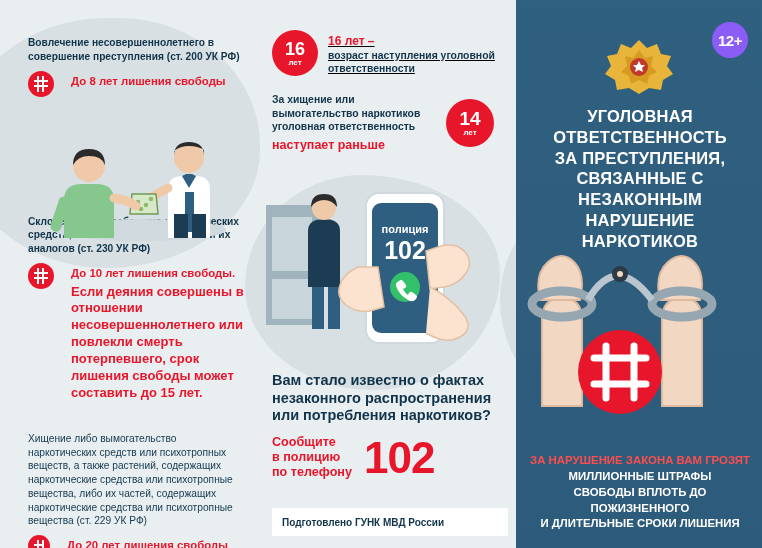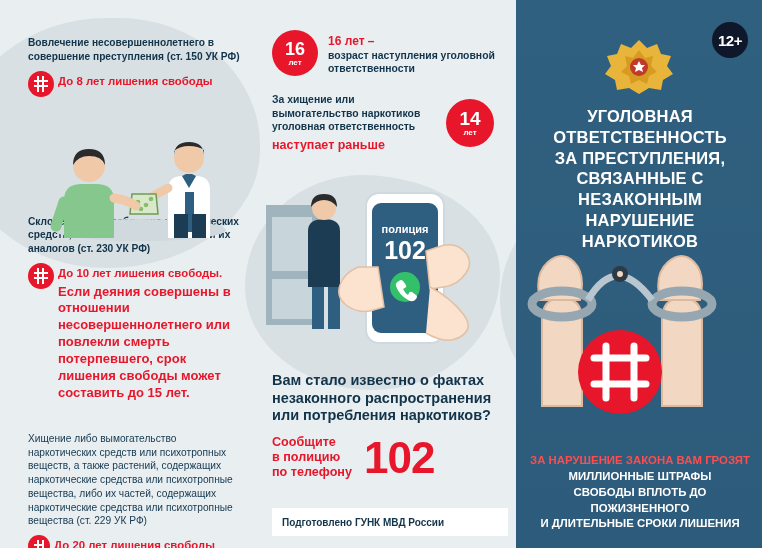--- a/index.html
+++ b/index.html
@@ -64,21 +64,21 @@
     height: 548px;
     background: linear-gradient(180deg, #30607f 0%, #2d5b7b 100%);
   }
   .age-badge {
     position: absolute;
     right: 14px;
     top: 22px;
     width: 36px;
     height: 36px;
     border-radius: 50%;
-    background: #0f172a;
+    background: #8b5cf6;
     color: #ffffff;
     font-size: 15px;
     font-weight: bold;
     display: flex;
     align-items: center;
     justify-content: center;
     letter-spacing: -0.5px;
   }
   .emblem {
     position: absolute;
@@ -136,21 +136,21 @@
     line-height: 1.35;
     font-weight: bold;
   }
   .para.normal {
     font-weight: normal;
     color: #14384f;
   }
   .redline {
     display: flex;
     align-items: flex-start;
-    gap: 4px;
+    gap: 17px;
     margin-top: 7px;
   }
   .hash-circle {
     flex: 0 0 auto;
     width: 26px;
     height: 26px;
     border-radius: 50%;
     background: #e8162a;
     position: relative;
   }
@@ -243,20 +243,21 @@
     font-size: 18px;
     font-weight: bold;
   }
   .age-circle .lbl {
     font-size: 8px;
     font-weight: bold;
     margin-top: 1px;
   }
   .age-text {
     padding-top: 3px;
+    text-decoration: underline;
   }
   .age-text .t1 {
     color: #e8162a;
     font-weight: bold;
     font-size: 12px;
   }
   .age-text .t2 {
     color: #12344a;
     font-weight: bold;
     font-size: 10.4px;
@@ -360,21 +361,21 @@
 <body>
 
 <div class="poster">
 
   <div class="blob blob-left"></div>
   <div class="blob blob-mid"></div>
   <div class="blob blob-right"></div>
 
   <div class="left-col">
 
-    <div class="para">Вовлечение несовершеннолетнего в совершение преступления (ст. 150 УК РФ)</div>
+    <div class="para">Вовлечение несовершеннолетнего в совершение преступления (ст. 200 УК РФ)</div>
     <div class="redline">
       <div class="hash-circle"></div>
       <div class="red-head">До 8 лет лишения свободы</div>
     </div>
 
     <div class="gap-a"></div>
 
     <div class="para">Склонение к потреблению наркотических средств, психотропных веществ или их аналогов (ст. 230 УК РФ)</div>
     <div class="redline">
       <div class="hash-circle"></div>

